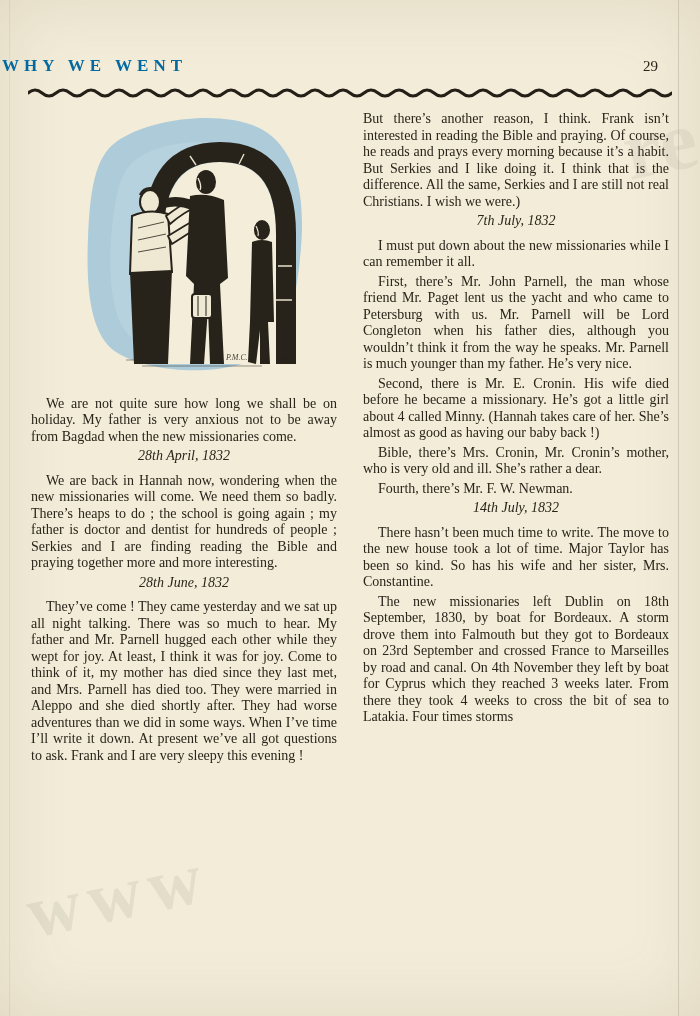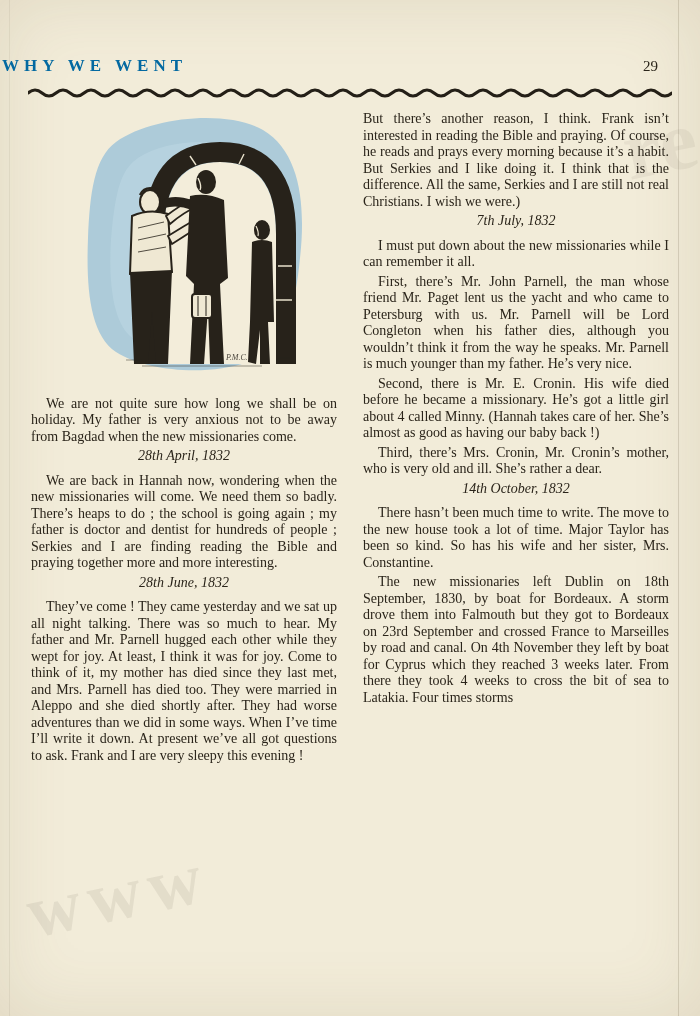--- a/index.html
+++ b/index.html
@@ -109,20 +109,21 @@
       <h3 class="date">28th June, 1832</h3>
       <p class="para"><span class="italic">They’ve come !</span><span> They came yesterday and we sat up all night talking. There was so much to hear. My father and Mr. Parnell hugged each other while they wept for joy. At least, I think it was for joy. Come to think of it, my mother has died since they last met, and Mrs. Parnell has died too. They were married in Aleppo and she died shortly after. They had worse adventures than we did in some ways. When I’ve time I’ll write it down. At present we’ve all got questions to ask. Frank and I are very sleepy this evening !</span></p>
     </div>
 
     <div class="col">
       <p class="para noindent">But there’s another reason, I think. Frank isn’t interested in reading the Bible and praying. Of course, he reads and prays every morning because it’s a habit. But Serkies and I like doing it. I think that is the difference. All the same, Serkies and I are still not real Christians. I wish we were.)</p>
       <h3 class="date">7th July, 1832</h3>
       <p class="para">I must put down about the new missionaries while I can remember it all.</p>
       <p class="para">First, there’s Mr. John Parnell, the man whose friend Mr. Paget lent us the yacht and who came to Petersburg with us. Mr. Parnell will be Lord Congleton when his father dies, although you wouldn’t think it from the way he speaks. Mr. Parnell is much younger than my father. He’s very nice.</p>
       <p class="para">Second, there is Mr. E. Cronin. His wife died before he became a missionary. He’s got a little girl about 4 called Minny. (Hannah takes care of her. She’s almost as good as having our baby back !)</p>
-      <p class="para">Third, there’s Mrs. Cronin, Mr. Cronin’s mother, who is very old and ill. She’s rather a dear.</p>
-      <h3 class="date">14th October, 1832</h3>
+      <p class="para">Bible, there’s Mrs. Cronin, Mr. Cronin’s mother, who is very old and ill. She’s rather a dear.</p>
+      <p class="para">Fourth, there’s Mr. F. W. Newman.</p>
+      <h3 class="date">14th July, 1832</h3>
       <p class="para">There hasn’t been much time to write. The move to the new house took a lot of time. Major Taylor has been so kind. So has his wife and her sister, Mrs. Constantine.</p>
       <p class="para">The new missionaries left Dublin on 18th September, 1830, by boat for Bordeaux. A storm drove them into Falmouth but they got to Bordeaux on 23rd September and crossed France to Marseilles by road and canal. On 4th November they left by boat for Cyprus which they reached 3 weeks later. From there they took 4 weeks to cross the bit of sea to Latakia. Four times storms</p>
     </div>
 
   </div>
 </div>
 
 </body></html>

